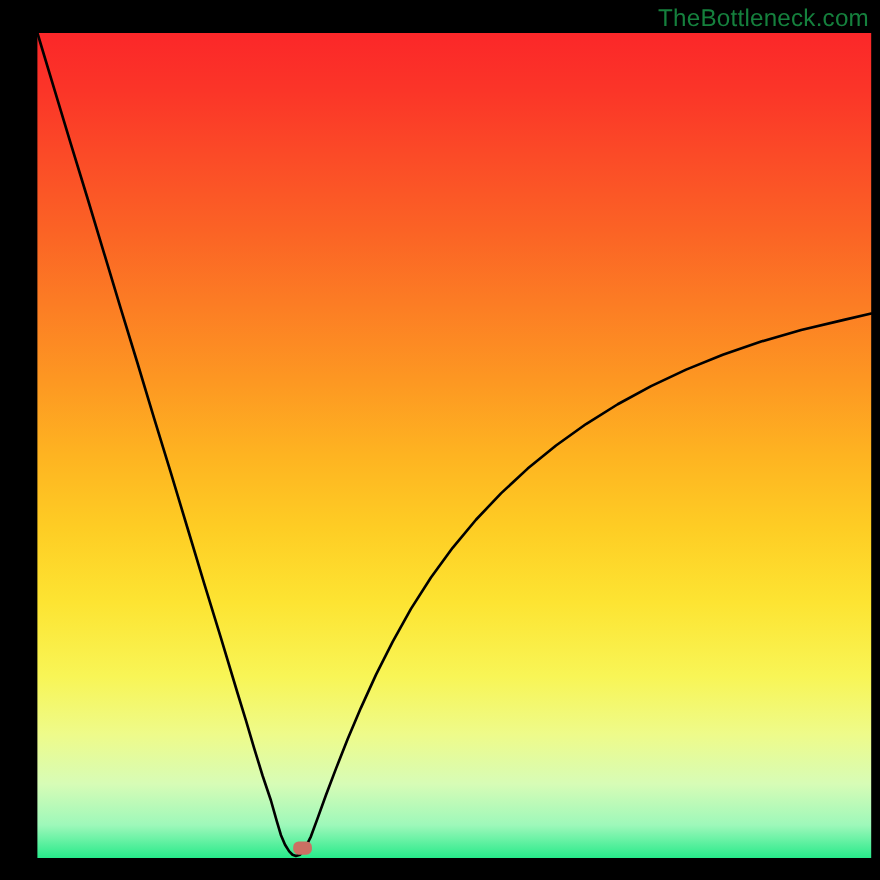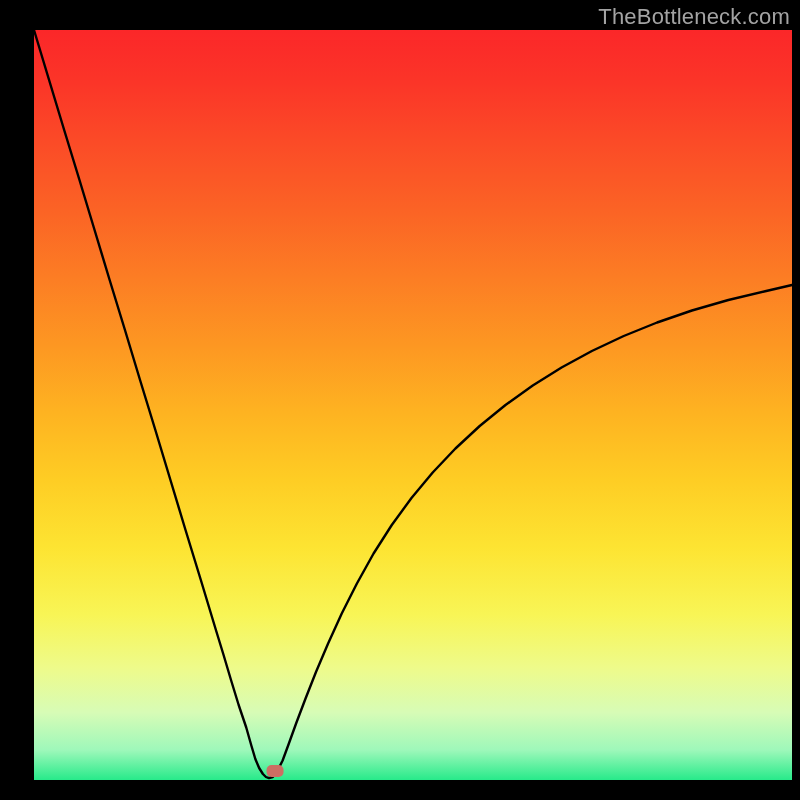--- a/index.html
+++ b/index.html
@@ -14,21 +14,21 @@
   .frame {
     position: relative;
     width: 800px;
     height: 800px;
     background: #000;
   }
   .watermark {
     position: absolute;
     top: 4px;
     right: 10px;
-    color: #a3a3a3;
+    color: #15803d;
     font-size: 22px;
     font-weight: 500;
     letter-spacing: 0.2px;
     z-index: 5;
   }
   svg {
     position: absolute;
     left: 0;
     top: 0;
   }

